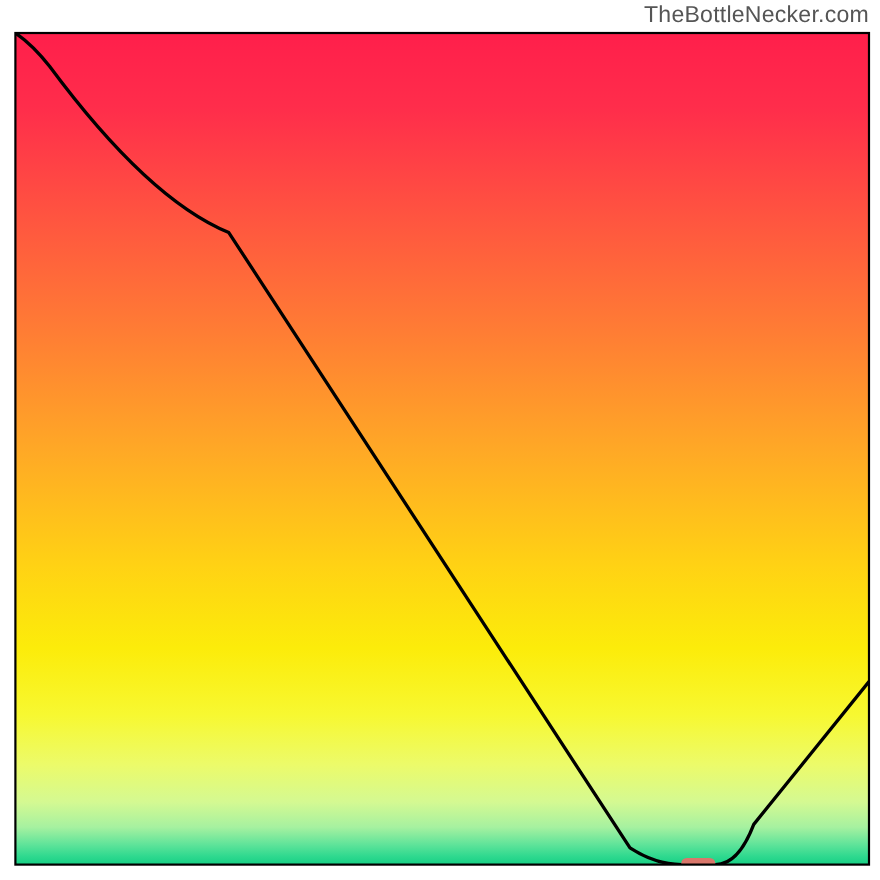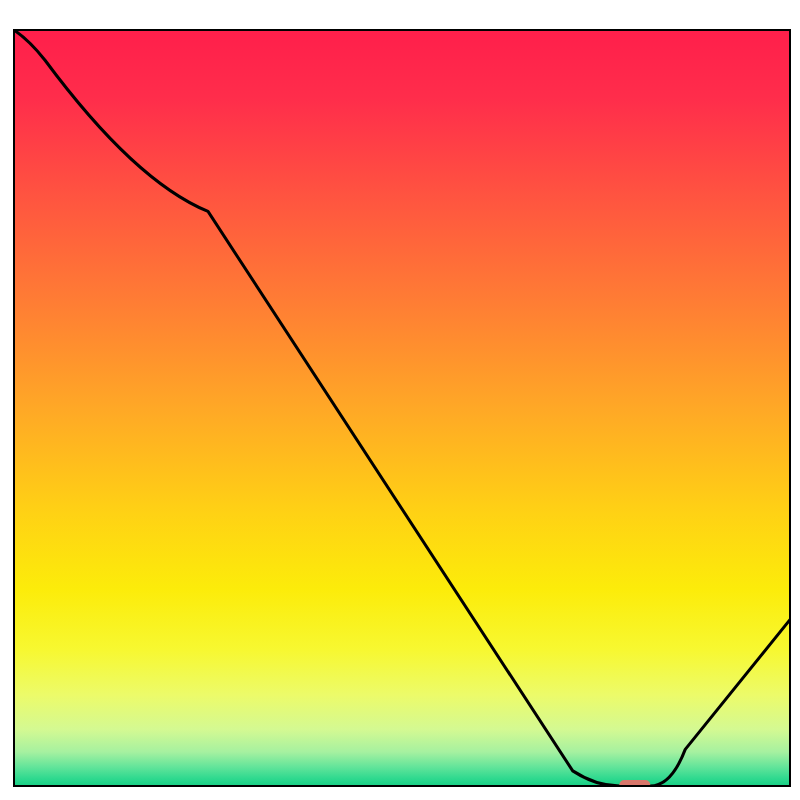--- a/index.html
+++ b/index.html
@@ -33,20 +33,21 @@
     width: 800px;
     height: 800px;
     display: block;
   }
 </style>
 </head>
 <body>
 
 <div class="stage">
 
+  <div class="watermark">TheBottleNecker.com</div>
 
   <svg class="plot" viewBox="0 0 800 800">
     <defs>
       <linearGradient id="bg-grad" x1="0" y1="0" x2="0" y2="1">
           <stop offset="0.00%" stop-color="#ff1f4b"></stop>
           <stop offset="9.00%" stop-color="#ff2d4b"></stop>
           <stop offset="22.00%" stop-color="#ff5440"></stop>
           <stop offset="36.00%" stop-color="#ff7d34"></stop>
           <stop offset="50.00%" stop-color="#ffa826"></stop>
           <stop offset="64.00%" stop-color="#ffd214"></stop>

